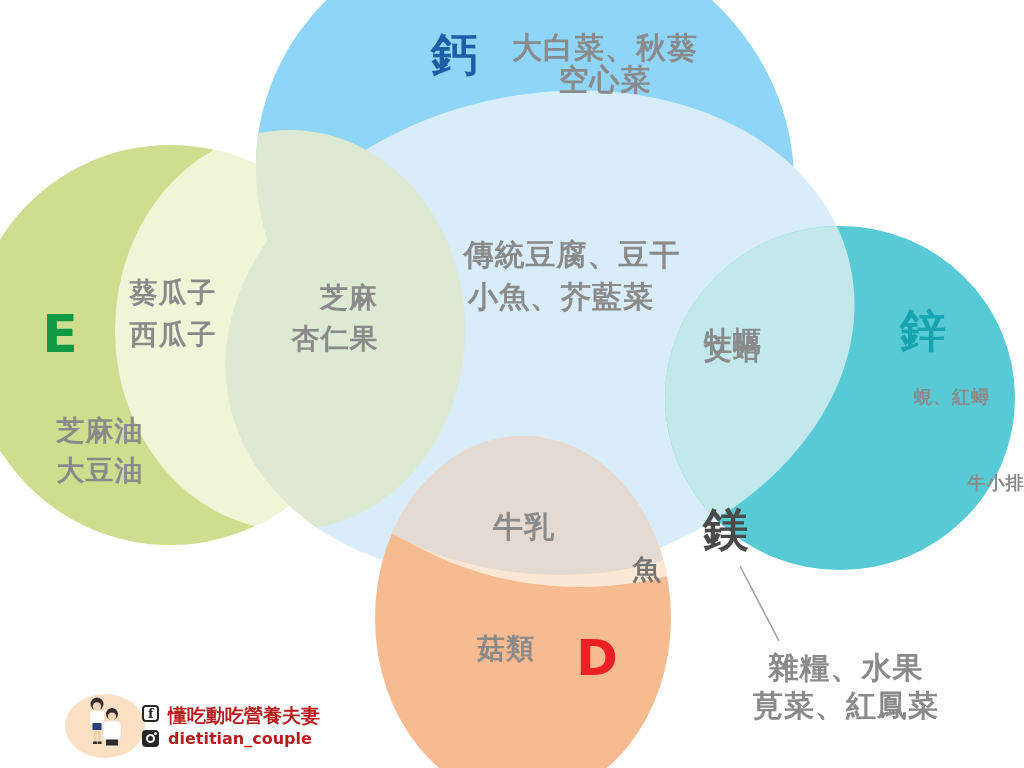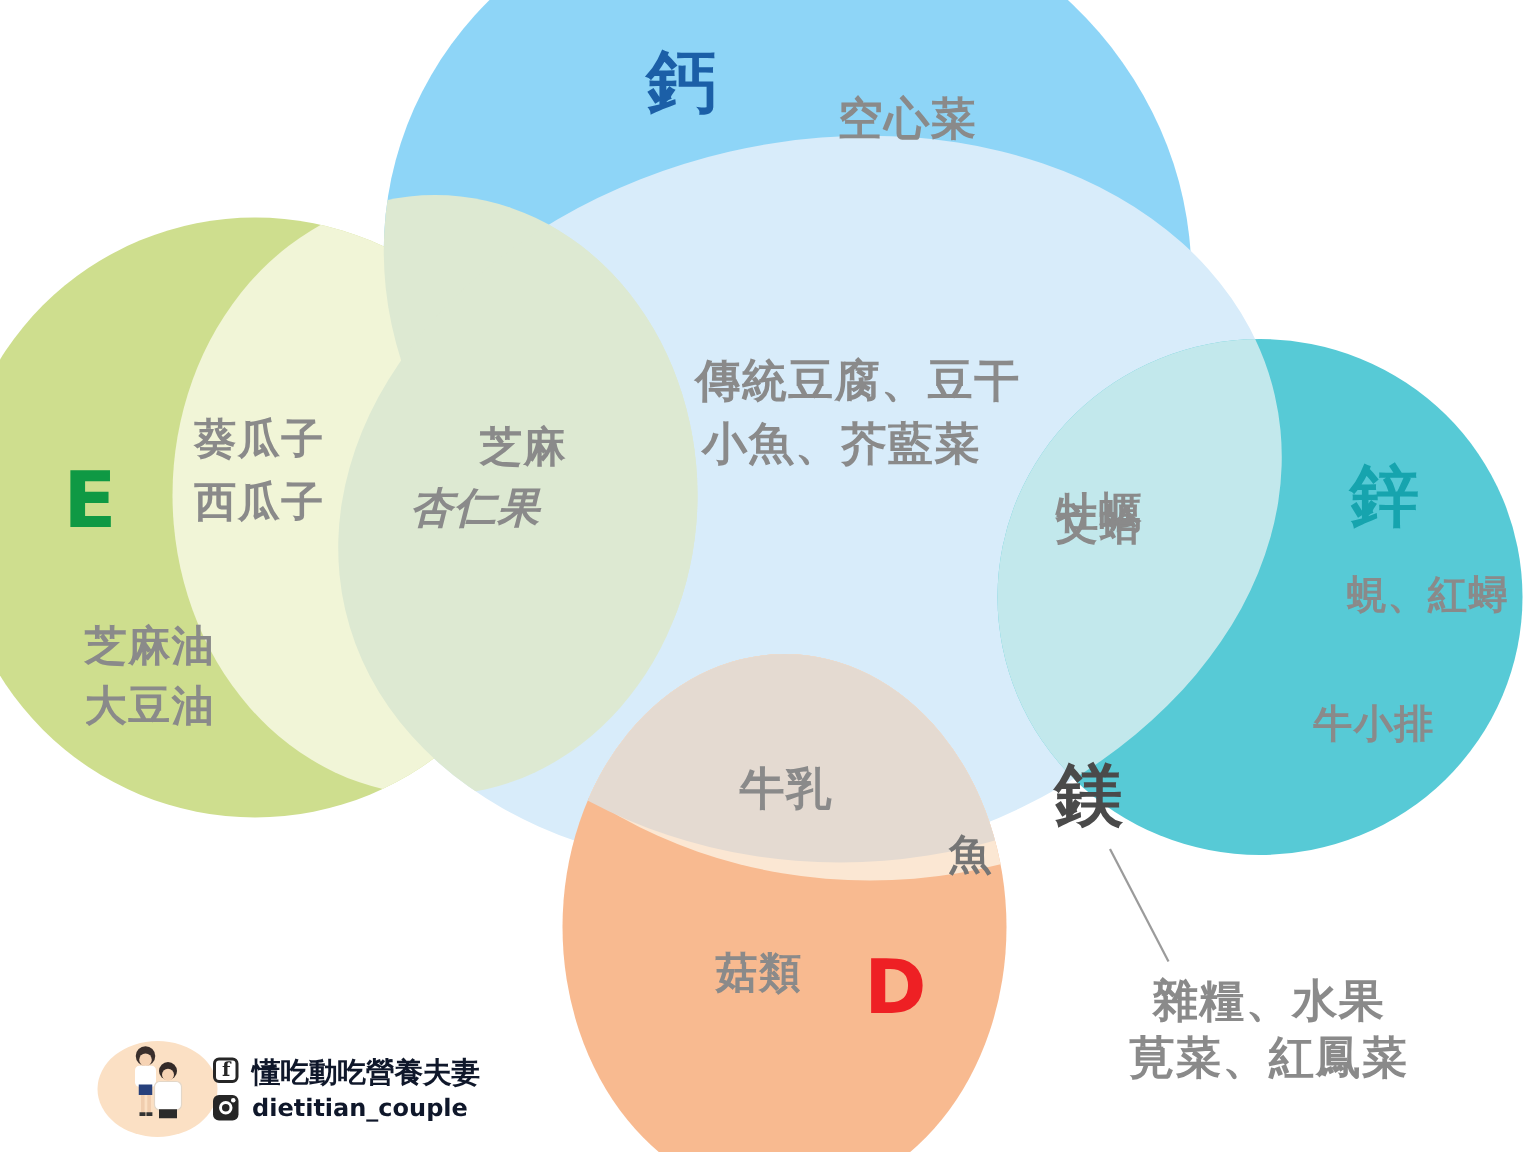--- a/index.html
+++ b/index.html
@@ -8,32 +8,32 @@
     background:#ffffff;
     font-family:"DejaVu Sans", sans-serif;
   }
   .stage svg.venn { position:absolute; left:0; top:0; }
   .lbl {
     position:absolute; transform:translate(-50%,-50%);
     font-weight:700; white-space:nowrap; text-align:center;
     color:#8a8a8a; line-height:1;
   }
   .food   { font-size:28px; letter-spacing:1px; }
-  .food-s { font-size:26px; letter-spacing:1px;text-align:right; }
+  .food-s { font-size:18px; letter-spacing:1px;text-align:right; }
   .food-l { font-size:30px; letter-spacing:1px; }
   .sym    { font-size:46px; letter-spacing:0; }
   .sym-ca { color:#1b5fa7; }
   .sym-e  { color:#0f9944; font-size:52px; }
   .sym-zn { color:#16a4ae; }
   .sym-mg { color:#4a4a4a; }
   .sym-d  { color:#ee2024; font-size:50px; }
   .fish-lbl { color:#757575; }
 
   
-  .footer-text { position:absolute; transform:none; font-weight:700; color:#0f172a;
+  .footer-text { position:absolute; transform:none; font-weight:700; color:#b91c1c;
                  font-size:19px; line-height:1; white-space:nowrap;text-align:center; }
   .fbicon { position:absolute; box-sizing:border-box; width:17px; height:17px;
             border:2px solid #262626; border-radius:4px; }
   .fbicon::after { content:"f"; position:absolute; left:4px; top:-1px;
             font-family:"DejaVu Serif", serif; font-weight:700; font-size:13px; color:#262626; }
   .igicon { position:absolute; width:17px; height:17px; background:#262626; border-radius:4px; }
   .igicon::after { content:""; position:absolute; left:4px; top:4px; width:5px; height:5px;
             border:2px solid #ffffff; border-radius:50%; }
   .igicon::before { content:""; position:absolute; right:2px; top:2px; width:3px; height:3px;
             background:#ffffff; border-radius:50%; }
@@ -107,39 +107,40 @@
       <rect x="33.6" y="47.5" width="4" height="2.5" fill="#333333"></rect>
 
       <circle cx="48" cy="20" r="6" fill="#332a28"></circle>
       <circle cx="48" cy="22.5" r="4" fill="#f6d3b4"></circle>
       <rect x="39" y="27" width="18" height="19" rx="3.5" fill="#ffffff" stroke="#e3d7c8" stroke-width="0.8"></rect>
       <rect x="42" y="45.5" width="12" height="6" fill="#2b2b2b"></rect>
     </g>
   </svg>
 
   <div class="lbl sym sym-ca" style="left:454px; top:54px;">鈣</div>
+  <div class="lbl food-l" style="left:605px; top:48px;">大白菜、秋葵</div>
   <div class="lbl food-l" style="left:605px; top:80px;">空心菜</div>
 
   <div class="lbl sym sym-e" style="left:60px; top:334px;">E</div>
   <div class="lbl food" style="left:173px; top:293px;">葵瓜子</div>
   <div class="lbl food" style="left:173px; top:335px;">西瓜子</div>
   <div class="lbl food" style="left:317px; top:298px;margin-left:32px;">芝麻</div>
-  <div class="lbl food" style="left:317px; top:339px;font-style:italic;">杏仁果</div>
+  <div class="lbl food" style="left:335px; top:339px;">杏仁果</div>
   <div class="lbl food" style="left:100px; top:431px;">芝麻油</div>
   <div class="lbl food" style="left:100px; top:471px;">大豆油</div>
 
   <div class="lbl food-l" style="left:572px; top:255px;">傳統豆腐、豆干</div>
   <div class="lbl food-l" style="left:561px; top:297px;">小魚、芥藍菜</div>
 
   <div class="lbl food" style="left:733px; top:317px;margin-top:25px;">牡蠣</div>
   <div class="lbl food" style="left:733px; top:350px;">文蛤</div>
 
   <div class="lbl sym sym-zn" style="left:923px; top:330px;">鋅</div>
   <div class="lbl food-s" style="left:952px; top:397px;">蜆、紅蟳</div>
-  <div class="lbl food-s" style="left:916px; top:483px;font-family:Liberation Serif, serif;">牛小排</div>
+  <div class="lbl food-s" style="left:996px; top:483px;">牛小排</div>
 
   <div class="lbl food-l" style="left:524px; top:527px;">牛乳</div>
   <div class="lbl food fish-lbl" style="left:647px; top:570px;">魚</div>
   <div class="lbl sym sym-mg" style="left:726px; top:529px;">鎂</div>
 
   <div class="lbl food" style="left:506px; top:649px;">菇類</div>
   <div class="lbl sym sym-d" style="left:597px; top:658px;">D</div>
 
   <div class="lbl food-l" style="left:846px; top:668px;">雜糧、水果</div>
   <div class="lbl food-l" style="left:846px; top:706px;">莧菜、紅鳳菜</div>

